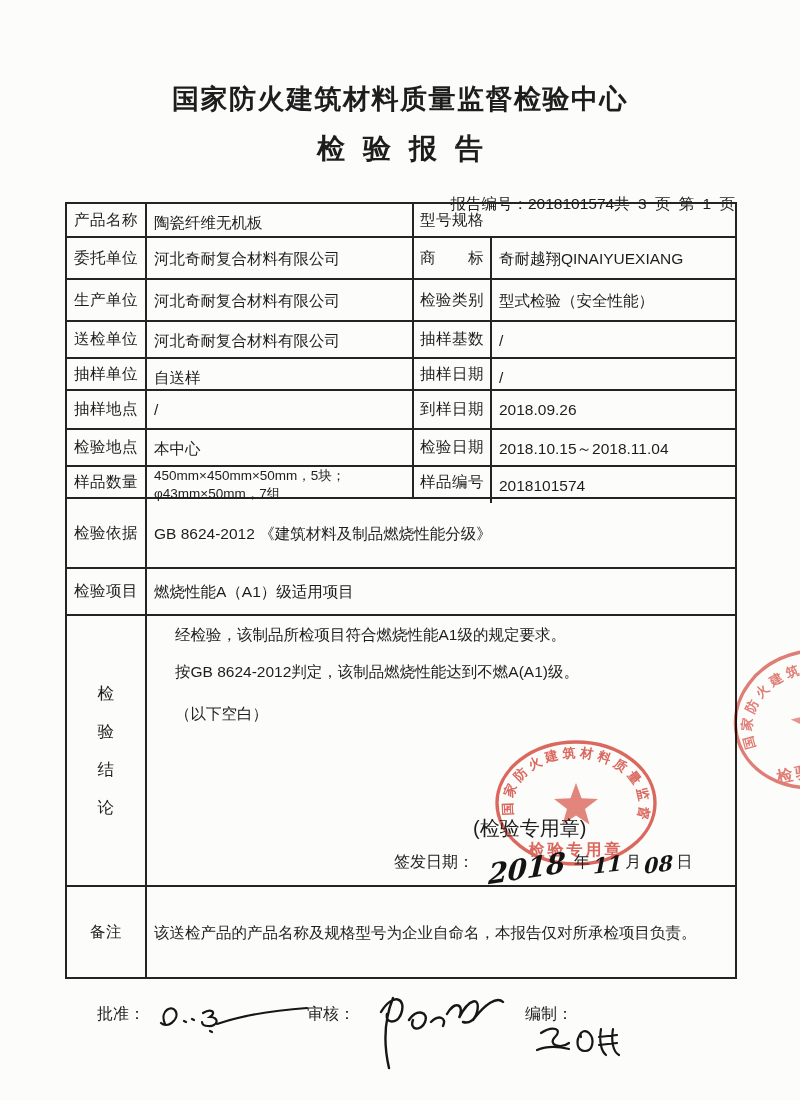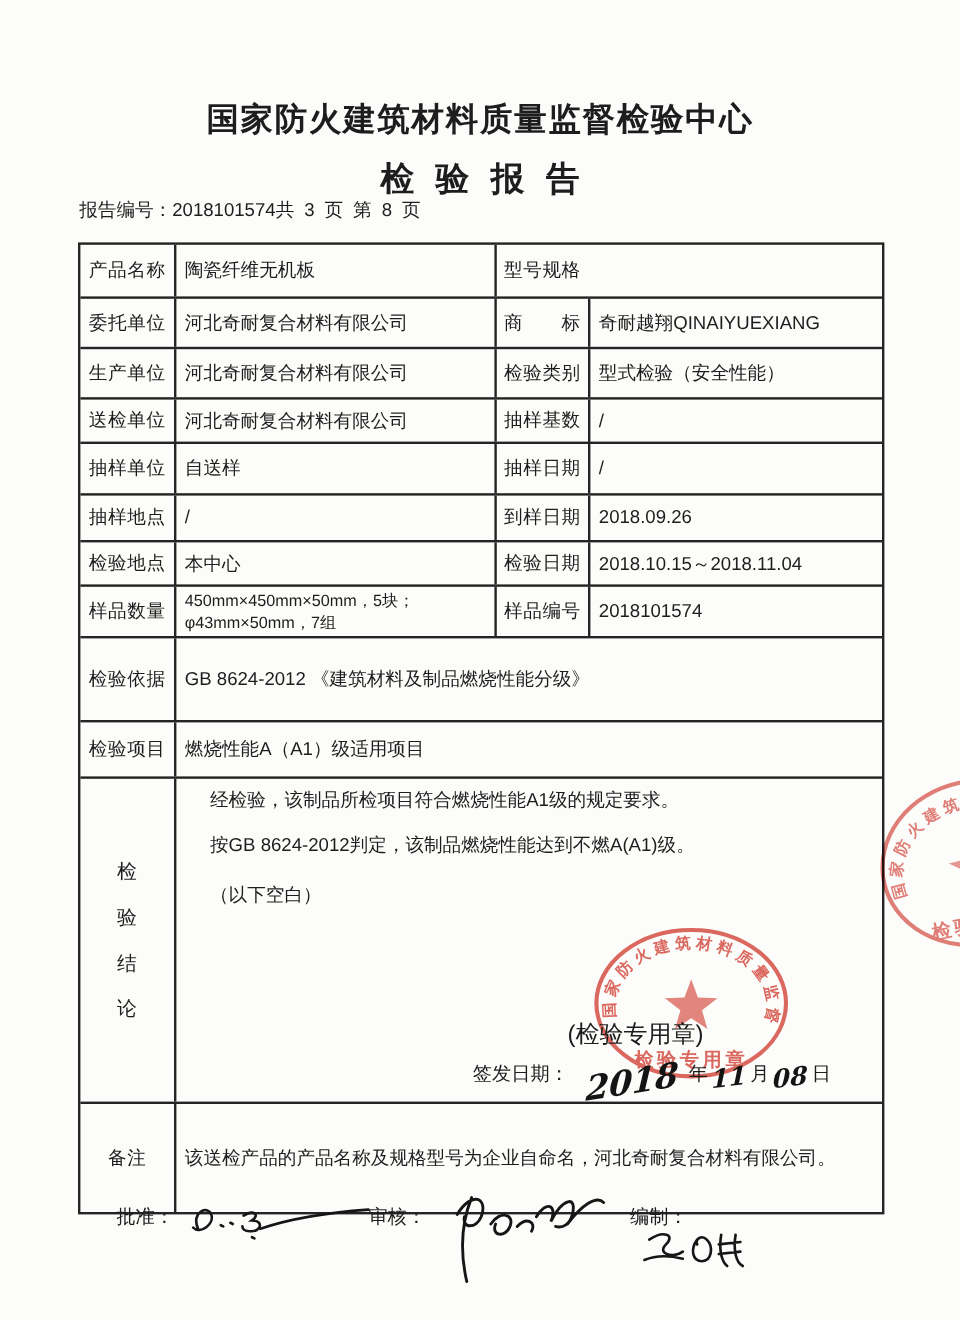--- a/index.html
+++ b/index.html
@@ -8,30 +8,30 @@
     position:relative;width:800px;height:1100px;overflow:hidden;
     background:#fcfcfa;
     font-family:"Liberation Sans","DejaVu Sans",sans-serif;
     color:#1d1d1d;
   }
   
   .org-title{position:absolute;top:81px;left:0;width:100%;text-align:center;
     font-size:27px;font-weight:700;letter-spacing:1.5px;}
   .doc-title{position:absolute;top:130px;left:0;width:100%;text-align:center;
     font-size:28px;font-weight:700;letter-spacing:18px;text-indent:18px;}
-  .meta{position:absolute;top:165px;left:66px;width:671px;display:flex;
-    justify-content:flex-start;font-size:15.5px;}
+  .meta{position:absolute;top:194px;left:66px;width:671px;display:flex;
+    justify-content:flex-end;font-size:15.5px;}
   .meta .pageinfo{letter-spacing:2px;}
 
   
   .report-table{position:absolute;left:65px;top:202px;width:672px;
     border:2px solid #242424;box-sizing:border-box;background:transparent;}
   .trow{display:flex;border-top:2px solid #242424;box-sizing:border-box;}
   .trow.first{border-top:none;}
-  .rh40{height:43px}.rh42{height:42px}.rh37{height:37px}.rh39{height:39px}
+  .rh40{height:32px}.rh42{height:42px}.rh37{height:37px}.rh39{height:39px}
   .rh47{height:47px}.rh70{height:70px}.rh271{height:271px}.rh72{height:92px}
   .cell{display:flex;align-items:center;box-sizing:border-box;overflow:hidden;}
   .lab{justify-content:center;font-size:15.5px;letter-spacing:.5px;}
   .c1{width:78px;}
   .c2{width:267px;border-left:2px solid #242424;}
   .c3{width:78px;border-left:2px solid #242424;}
   .c4{flex:1;border-left:2px solid #242424;}
   .cmerge{flex:1;border-left:2px solid #242424;}
   .val{padding:18px 7px;font-size:15.5px;line-height:19px;}
   .val.small{font-size:13.5px;line-height:18px;letter-spacing:0;}
@@ -69,21 +69,21 @@
 <body>
 
 <div class="page">
 
   <div class="org-title">国家防火建筑材料质量监督检验中心</div>
   <div class="doc-title">检验报告</div>
   <div class="meta">
     <div>
       <span>报告编号：</span><span>2018101574</span>
     </div>
-    <div class="pageinfo">共 3 页 第 8 页</div>
+    <div class="pageinfo">共 3 页 第 1 页</div>
   </div>
 
   <div class="report-table">
 
     <div class="trow first rh40">
       <div class="cell c1 lab">产品名称</div>
       <div class="cell c2 val">陶瓷纤维无机板</div>
       <div class="cell c3 lab">型号规格</div>
     </div>
     <div class="trow rh42">
@@ -169,21 +169,21 @@
           <span class="hw hw-sm">11</span>
           <span>月</span>
           <span class="hw hw-sm">08</span>
           <span>日</span>
         </div>
       </div>
     </div>
 
     <div class="trow rh72">
       <div class="cell c1 lab">备注</div>
-      <div class="cell cmerge val">该送检产品的产品名称及规格型号为企业自命名，河北奇耐复合材料有限公司。</div>
+      <div class="cell cmerge val">该送检产品的产品名称及规格型号为企业自命名，本报告仅对所承检项目负责。</div>
     </div>
   </div>
 
   <svg class="stamp stamp-edge" width="170" height="150" viewBox="-85 -75 170 150">
     <ellipse cx="0" cy="0" rx="78" ry="68" fill="none" stroke="#d9544a" stroke-width="3.4"></ellipse>
     <path id="arcB" d="M -61 18 A 63 52 0 1 1 61 18" fill="none"></path>
     <text font-size="13" fill="#d9544a" letter-spacing="4" font-weight="700">
       <textPath href="#arcB" startOffset="2">国家防火建筑材料质量监督检验中心</textPath>
     </text>
     <polygon fill="#d9544a" fill-opacity="0.8" points="0,-20 5.6,-4.7 21.9,-4.1 9,5.9 13.5,21.6 0,12.5 -13.5,21.6 -9,5.9 -21.9,-4.1 -5.6,-4.7"></polygon>

